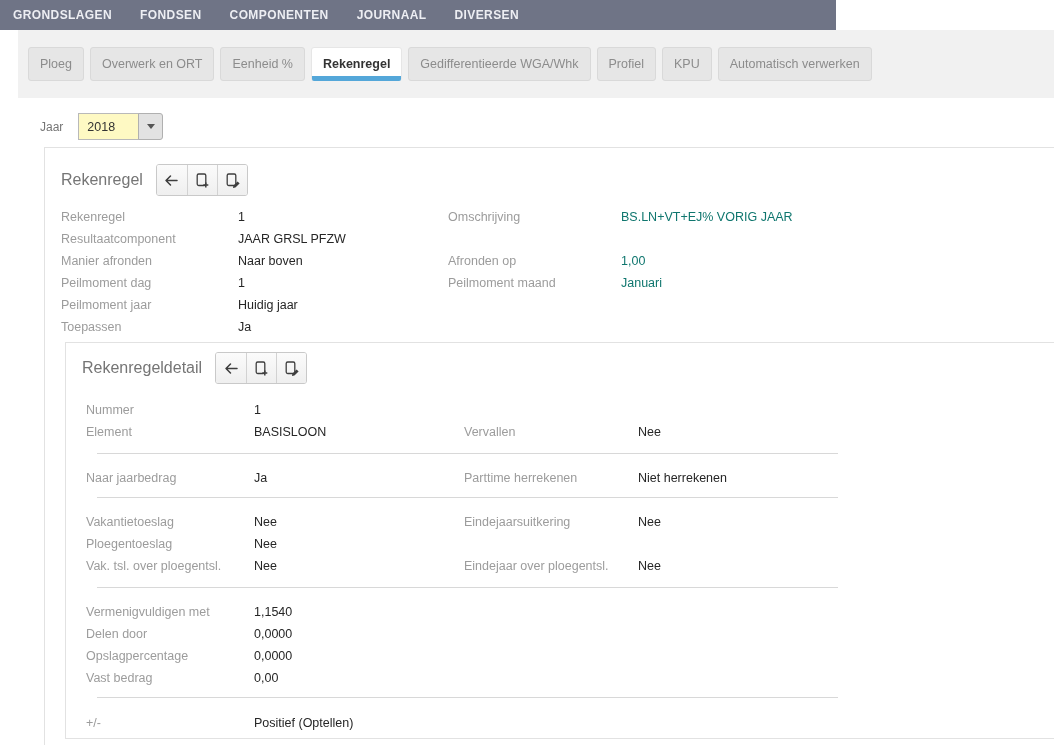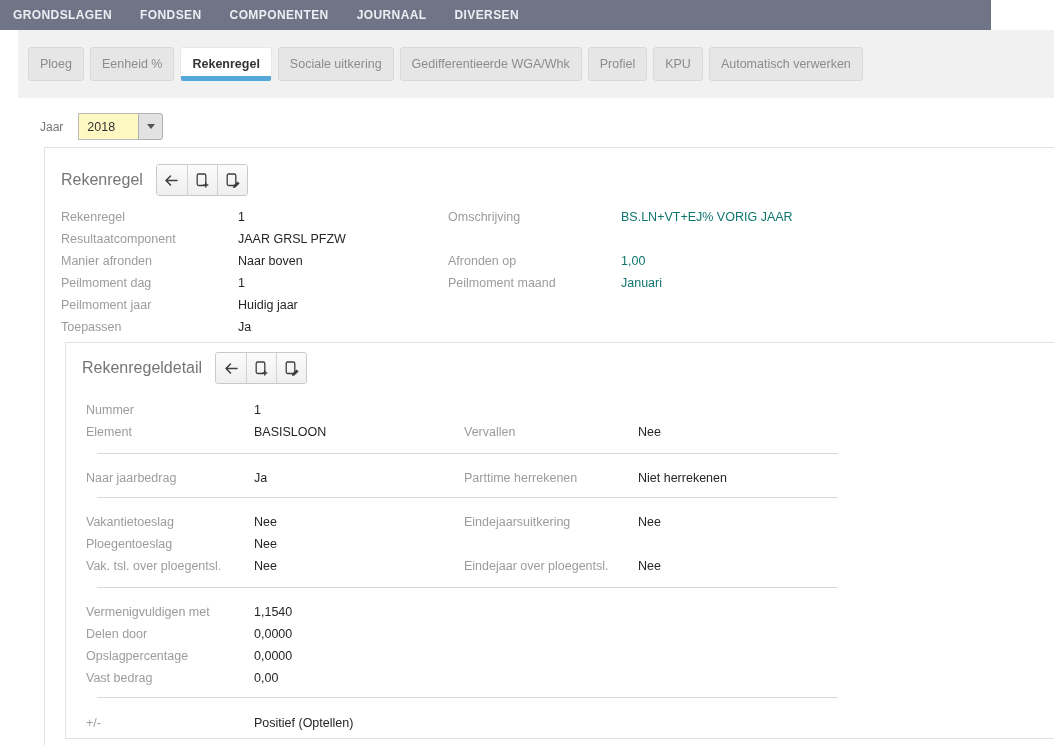--- a/index.html
+++ b/index.html
@@ -4,21 +4,21 @@
 <style>
   * { margin:0; padding:0; box-sizing:border-box; }
   html,body { width:1054px; height:745px; }
   body {
     position:relative; overflow:hidden; background:#ffffff;
     font-family:"Liberation Sans", sans-serif;
   }
 
   
   .navbar {
-    position:absolute; top:0; left:0; width:991px; height:30px;
+    position:absolute; top:0; left:0; width:836px; height:30px;
     background:#6f7486; display:flex; align-items:center;
     padding-left:13px; gap:28px;
   }
   .nav-item {
     color:#edeef3; font-size:12px; font-weight:700; letter-spacing:.4px;
     cursor:pointer; white-space:nowrap;
   }
 
   
   .tabstrip {
@@ -103,23 +103,23 @@
 <div class="navbar">
   <span class="nav-item">GRONDSLAGEN</span>
   <span class="nav-item">FONDSEN</span>
   <span class="nav-item">COMPONENTEN</span>
   <span class="nav-item">JOURNAAL</span>
   <span class="nav-item">DIVERSEN</span>
 </div>
 
 <div class="tabstrip">
   <div class="tab">Ploeg</div>
+  <div class="tab">Overwerk en ORT</div>
   <div class="tab">Eenheid %</div>
   <div class="tab active">Rekenregel</div>
-  <div class="tab">Sociale uitkering</div>
   <div class="tab">Gedifferentieerde WGA/Whk</div>
   <div class="tab">Profiel</div>
   <div class="tab">KPU</div>
   <div class="tab">Automatisch verwerken</div>
 </div>
 
 <div class="jaar-row">
   <span class="jaar-label">Jaar</span>
   <div class="select">
     <div class="select-value">2018</div>

